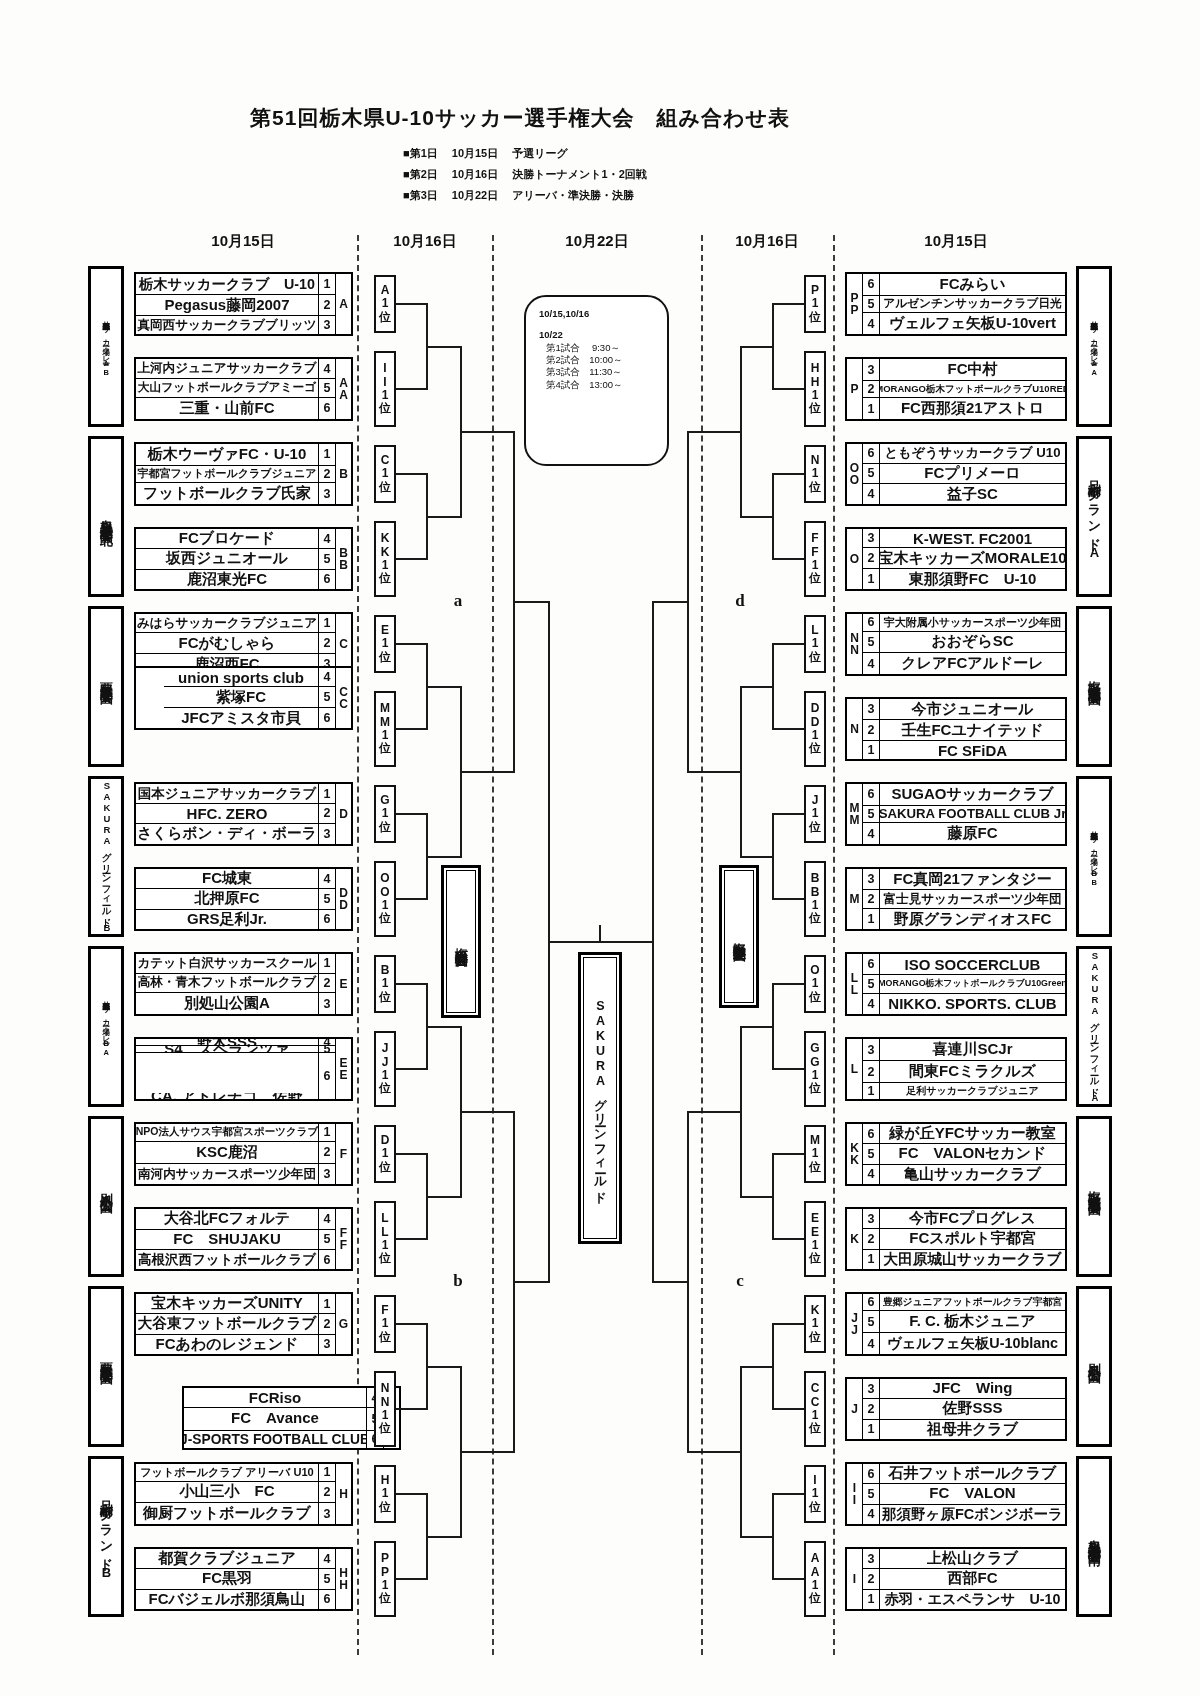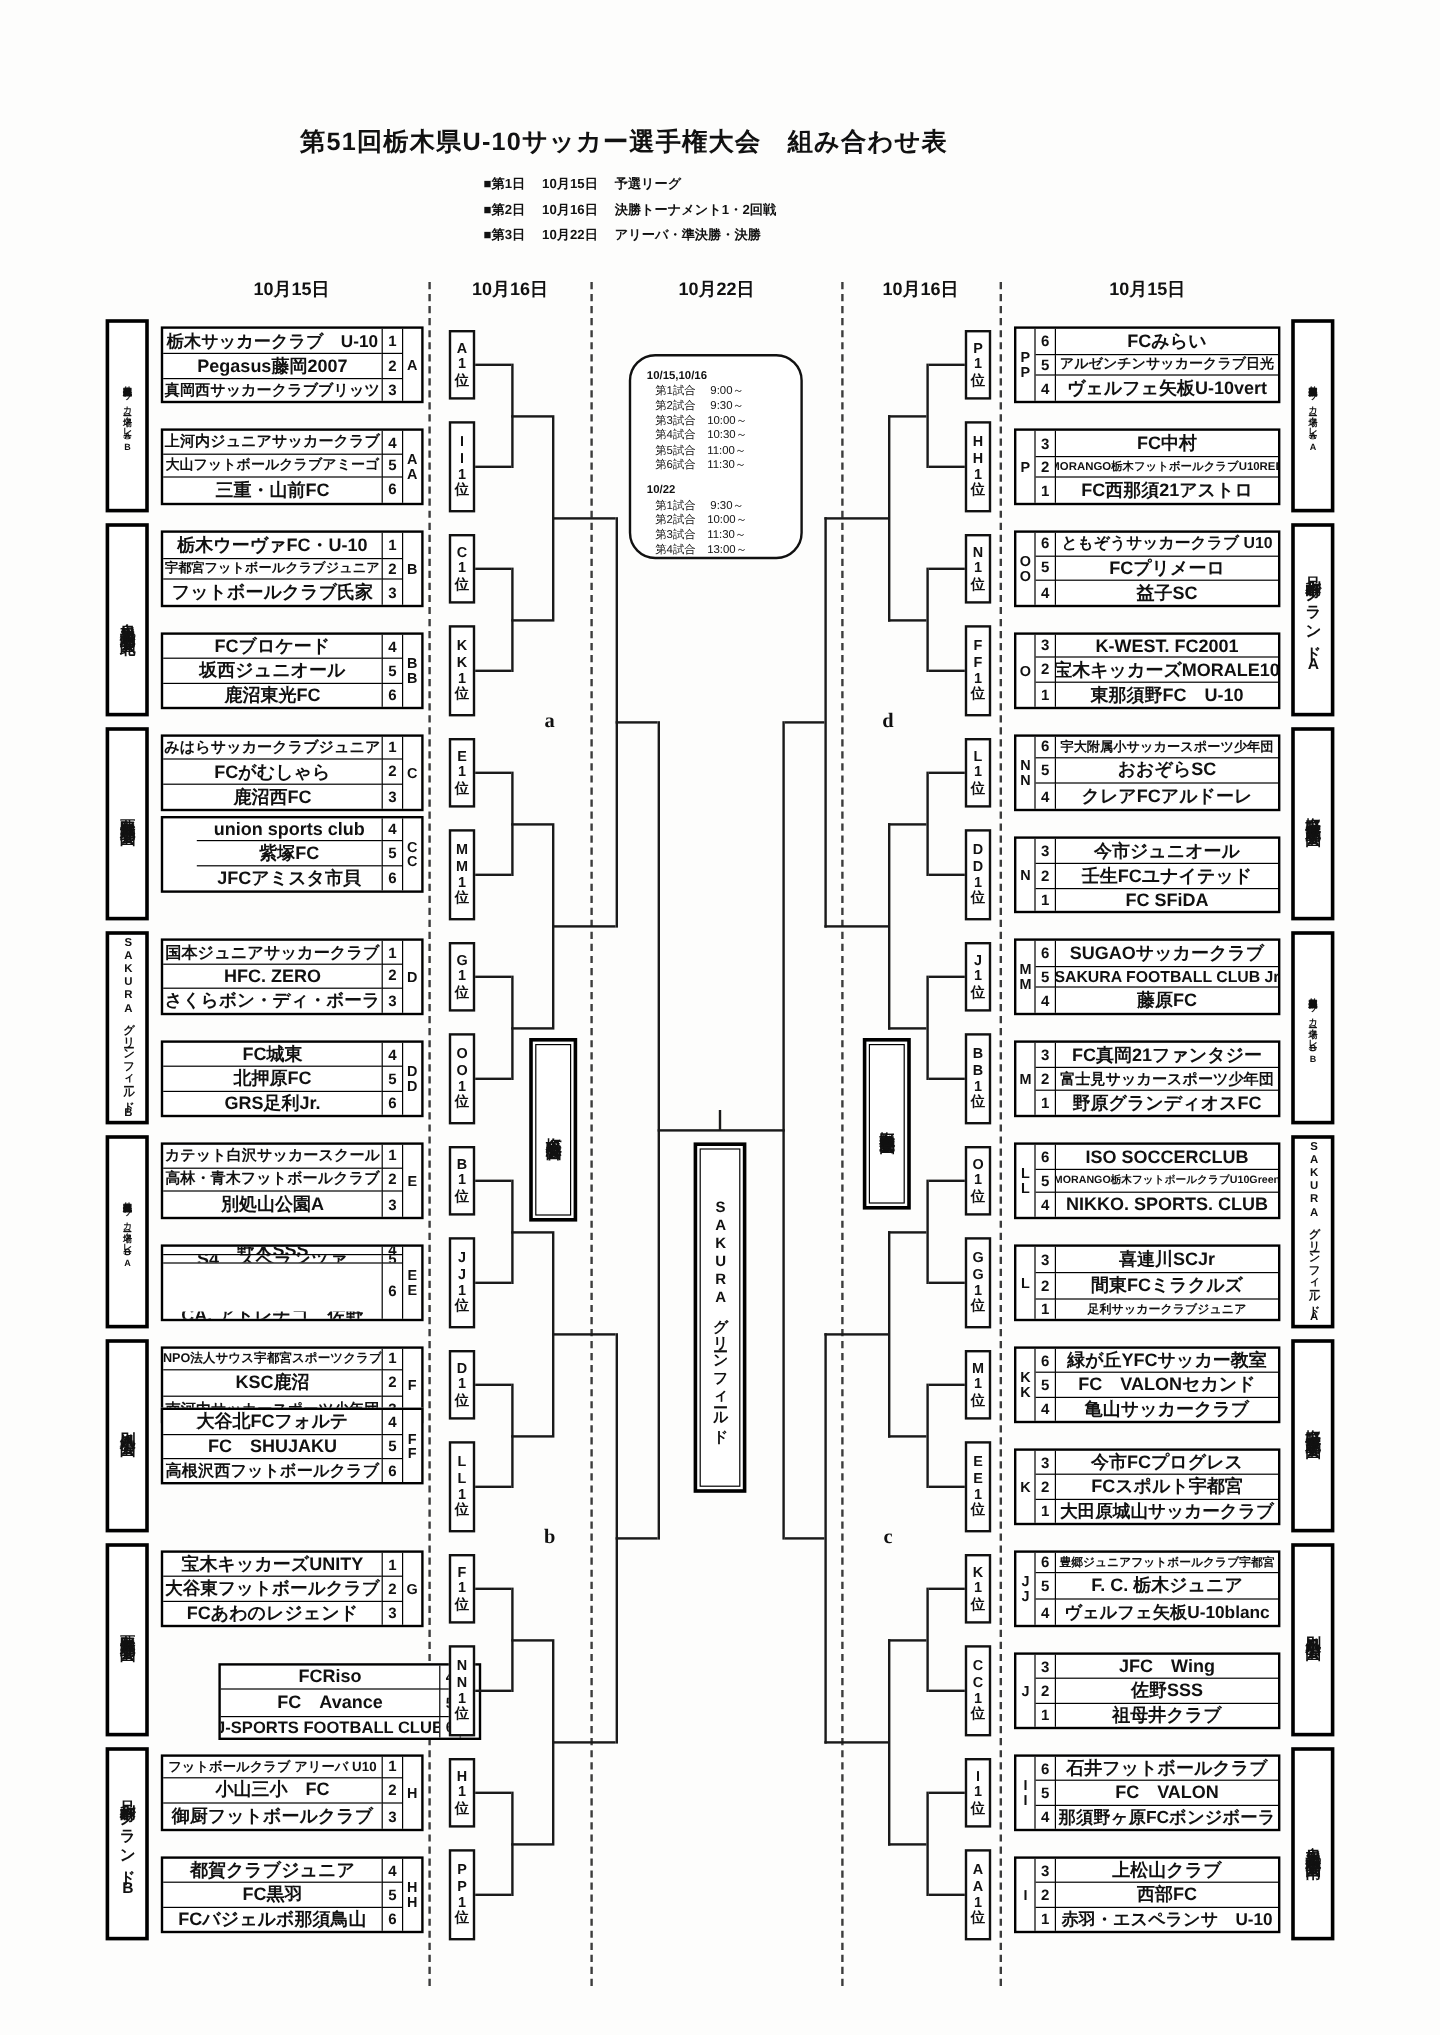--- a/index.html
+++ b/index.html
@@ -49,28 +49,20 @@
                font-family:"Liberation Serif","DejaVu Serif",serif;}
 </style>
 </head>
 <body>
 
 <div id="sheet">
   <div id="title">第51回栃木県U-10サッカー選手権大会　組み合わせ表</div>
 
   <div id="schedbox">
     <div class="sched-title">10/15,10/16</div>
-    <div id="times1">
-        <div class="sched-item">第1試合　 9:00～</div>
-        <div class="sched-item">第2試合　 9:30～</div>
-        <div class="sched-item">第3試合　10:00～</div>
-        <div class="sched-item">第4試合　10:30～</div>
-        <div class="sched-item">第5試合　11:00～</div>
-        <div class="sched-item">第6試合　11:30～</div>
-      </div>
     <div class="sched-gap"></div>
     <div class="sched-title">10/22</div>
     <div id="times2">
         <div class="sched-item">第1試合　 9:30～</div>
         <div class="sched-item">第2試合　10:00～</div>
         <div class="sched-item">第3試合　11:30～</div>
         <div class="sched-item">第4試合　13:00～</div>
       </div>
   </div>
 
@@ -152,21 +144,21 @@
       <div class="cell cname rowsep" style="font-size: 12.6px; grid-area: 1 / 1;">みはらサッカークラブジュニア</div>
       <div class="cell cnum rowsep" style="grid-area: 1 / 2;">1</div>
       <div class="cell cname rowsep" style="font-size: 15px; grid-area: 2 / 1;">FCがむしゃら</div>
       <div class="cell cnum rowsep" style="grid-area: 2 / 2;">2</div>
       <div class="cell cname" style="font-size: 15px; grid-area: 3 / 1;">鹿沼西FC</div>
       <div class="cell cnum" style="grid-area: 3 / 2;">3</div>
       <div class="cell cletter" style="grid-area: 1 / 3 / 4;">
         <span>C</span>
       </div>
     </div>
-    <div class="gtable left" style="top: 680px; padding-left: 28px;">
+    <div class="gtable left" style="top: 666px; padding-left: 28px;">
       <div class="cell cname rowsep" style="font-size: 15px; grid-area: 1 / 1;">union sports club</div>
       <div class="cell cnum rowsep" style="grid-area: 1 / 2;">4</div>
       <div class="cell cname rowsep" style="font-size: 15px; grid-area: 2 / 1;">紫塚FC</div>
       <div class="cell cnum rowsep" style="grid-area: 2 / 2;">5</div>
       <div class="cell cname" style="font-size: 15px; grid-area: 3 / 1;">JFCアミスタ市貝</div>
       <div class="cell cnum" style="grid-area: 3 / 2;">6</div>
       <div class="cell cletter" style="grid-area: 1 / 3 / 4;">
         <span>C</span>
         <span>C</span>
       </div>
@@ -221,21 +213,21 @@
       <div class="cell cname rowsep" style="font-size: 10.5px; grid-area: 1 / 1;">NPO法人サウス宇都宮スポーツクラブ</div>
       <div class="cell cnum rowsep" style="grid-area: 1 / 2;">1</div>
       <div class="cell cname rowsep" style="font-size: 15px; grid-area: 2 / 1;">KSC鹿沼</div>
       <div class="cell cnum rowsep" style="grid-area: 2 / 2;">2</div>
       <div class="cell cname" style="font-size: 12.6px; grid-area: 3 / 1;">南河内サッカースポーツ少年団</div>
       <div class="cell cnum" style="grid-area: 3 / 2;">3</div>
       <div class="cell cletter" style="grid-area: 1 / 3 / 4;">
         <span>F</span>
       </div>
     </div>
-    <div class="gtable left" style="top: 1173px; text-align: right;">
+    <div class="gtable left" style="top: 1207px; text-align: right;">
       <div class="cell cname rowsep" style="font-size: 15px; grid-area: 1 / 1;">大谷北FCフォルテ</div>
       <div class="cell cnum rowsep" style="grid-area: 1 / 2;">4</div>
       <div class="cell cname rowsep" style="font-size: 15px; grid-area: 2 / 1;">FC　SHUJAKU</div>
       <div class="cell cnum rowsep" style="grid-area: 2 / 2;">5</div>
       <div class="cell cname" style="font-size: 13.5px; grid-area: 3 / 1;">高根沢西フットボールクラブ</div>
       <div class="cell cnum" style="grid-area: 3 / 2;">6</div>
       <div class="cell cletter" style="grid-area: 1 / 3 / 4;">
         <span>F</span>
         <span>F</span>
       </div>

